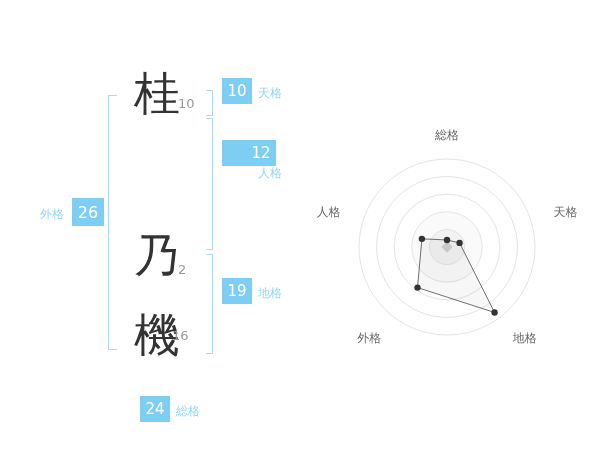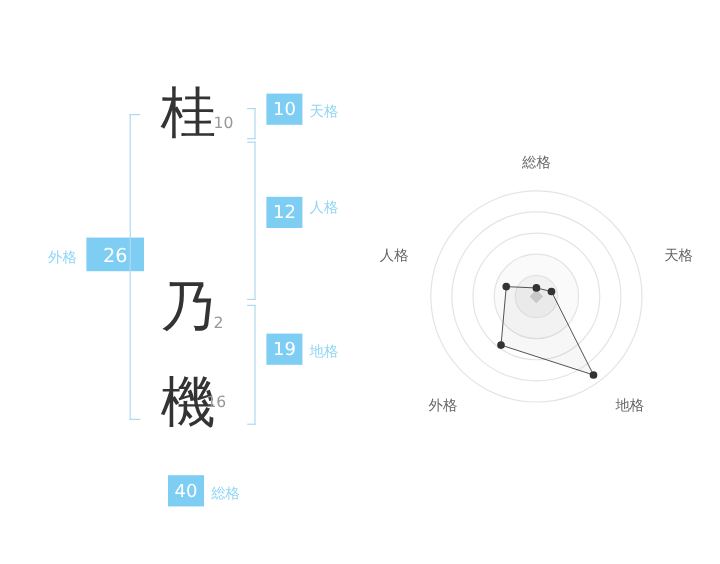--- a/index.html
+++ b/index.html
@@ -23,47 +23,47 @@
 
   #chart-wrap{position:absolute;left:300px;top:112px;width:295px;height:260px;}
   svg{display:block;}
 </style>
 </head>
 <body>
 
 <div id="stage">
 
   <span class="badge-label" style="left:40px;top:206px;">外格</span>
-  <div class="badge" style="left:72px;top:198px;width:48px;height:28px;font-size:16px;">26</div>
+  <div class="badge" style="left:72px;top:198px;width:32px;height:28px;font-size:16px;">26</div>
 
   <div class="bracket-left" style="left:108px;top:95px;height:253px;"></div>
 
   <div class="kanji" style="top:70px;">桂</div>
   <span class="strokes" style="left:178px;top:96px;">10</span>
 
   <div class="kanji" style="top:232px;">乃</div>
   <span class="strokes" style="left:178px;top:262px;">2</span>
 
   <div class="kanji" style="top:312px;">機</div>
   <span class="strokes" style="left:172px;top:328px;">16</span>
 
   <div class="bracket-right" style="left:206px;top:90px;height:24px;"></div>
   <div class="bracket-right" style="left:206px;top:118px;height:130px;"></div>
   <div class="bracket-right" style="left:206px;top:254px;height:98px;"></div>
 
   <div class="badge" style="left:222px;top:78px;">10</div>
   <span class="badge-label" style="left:258px;top:85px;">天格</span>
 
-  <div class="badge" style="left:222px;top:164px;">12</div>
+  <div class="badge" style="left:222px;top:140px;padding-left:24px;">12</div>
   <span class="badge-label" style="left:258px;top:165px;">人格</span>
 
   <div class="badge" style="left:222px;top:278px;">19</div>
   <span class="badge-label" style="left:258px;top:285px;">地格</span>
 
-  <div class="badge" style="left:140px;top:396px;">40</div>
+  <div class="badge" style="left:140px;top:396px;">24</div>
   <span class="badge-label" style="left:176px;top:403px;">総格</span>
 
   <div id="chart-wrap">
     <svg id="radar" width="295" height="260" viewBox="0 0 295 260">
         <circle cx="147" cy="135" r="88" fill="#ffffff" stroke="#e4e4e4" stroke-width="1"></circle>
         <circle cx="147" cy="135" r="70.4" fill="#ffffff" stroke="#e4e4e4" stroke-width="1"></circle>
         <circle cx="147" cy="135" r="52.8" fill="#ffffff" stroke="#e4e4e4" stroke-width="1"></circle>
         <circle cx="147" cy="135" r="35.2" fill="#fafafa" stroke="#e4e4e4" stroke-width="1"></circle>
         <circle cx="147" cy="135" r="17.6" fill="#f2f2f2" stroke="#e4e4e4" stroke-width="1"></circle>
         <rect x="143" y="131" width="8" height="8" fill="#cfcfcf" transform="rotate(45 147 135)"></rect>

